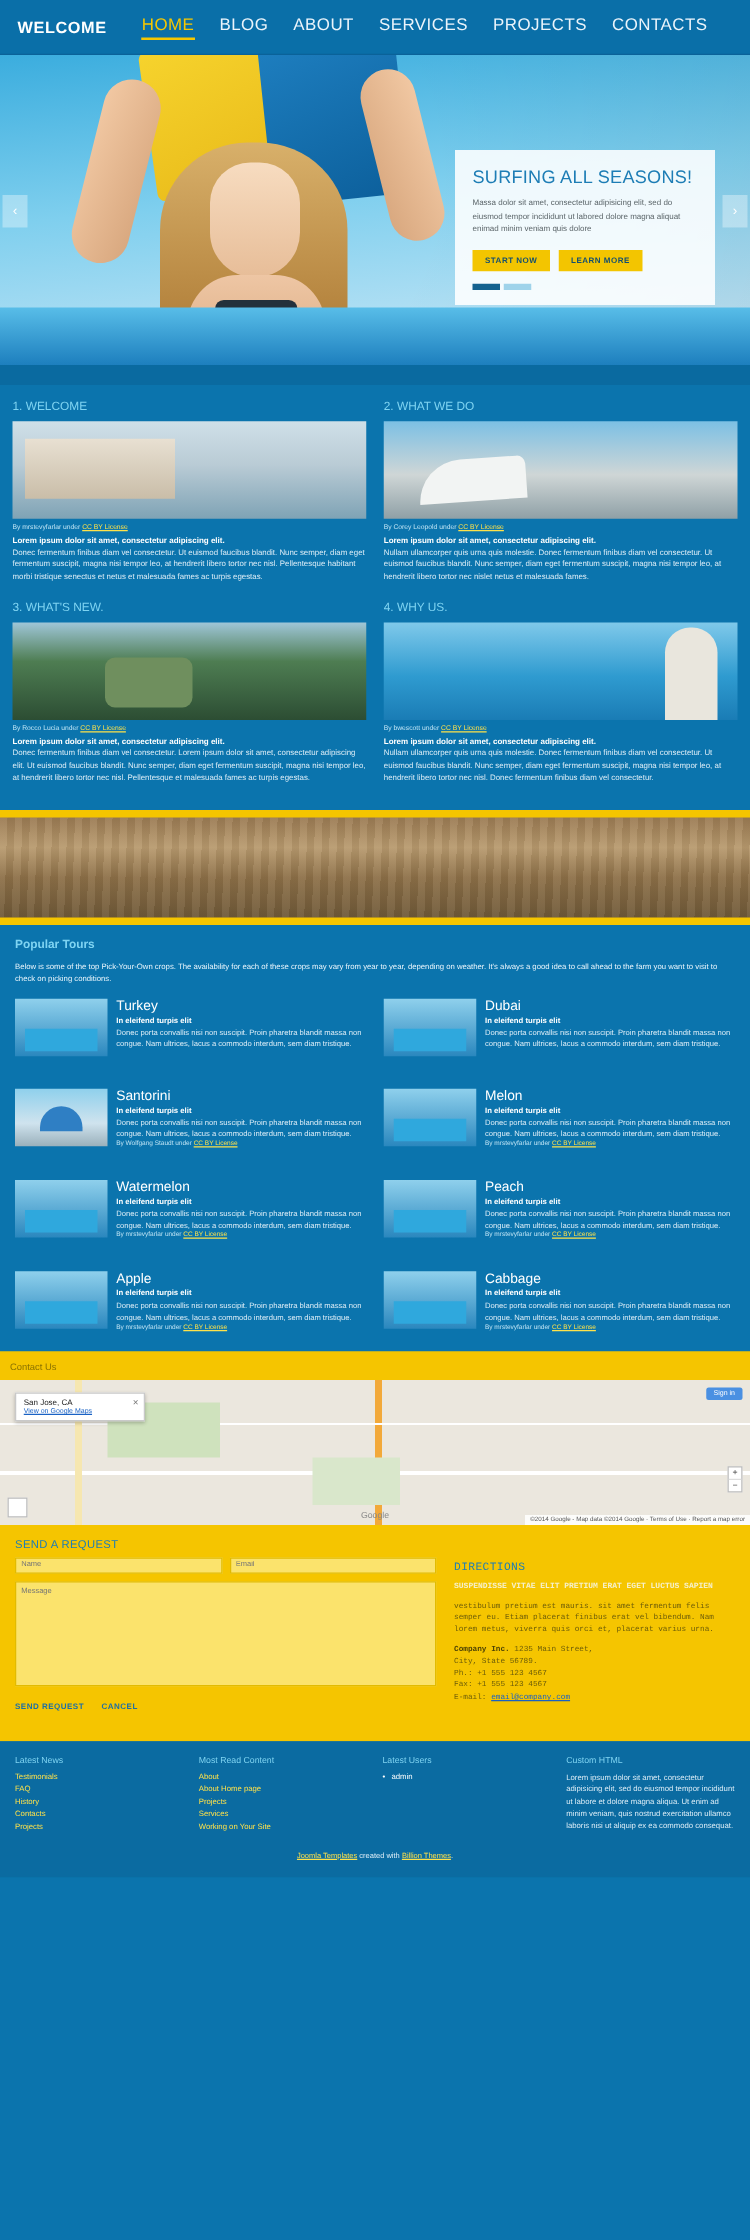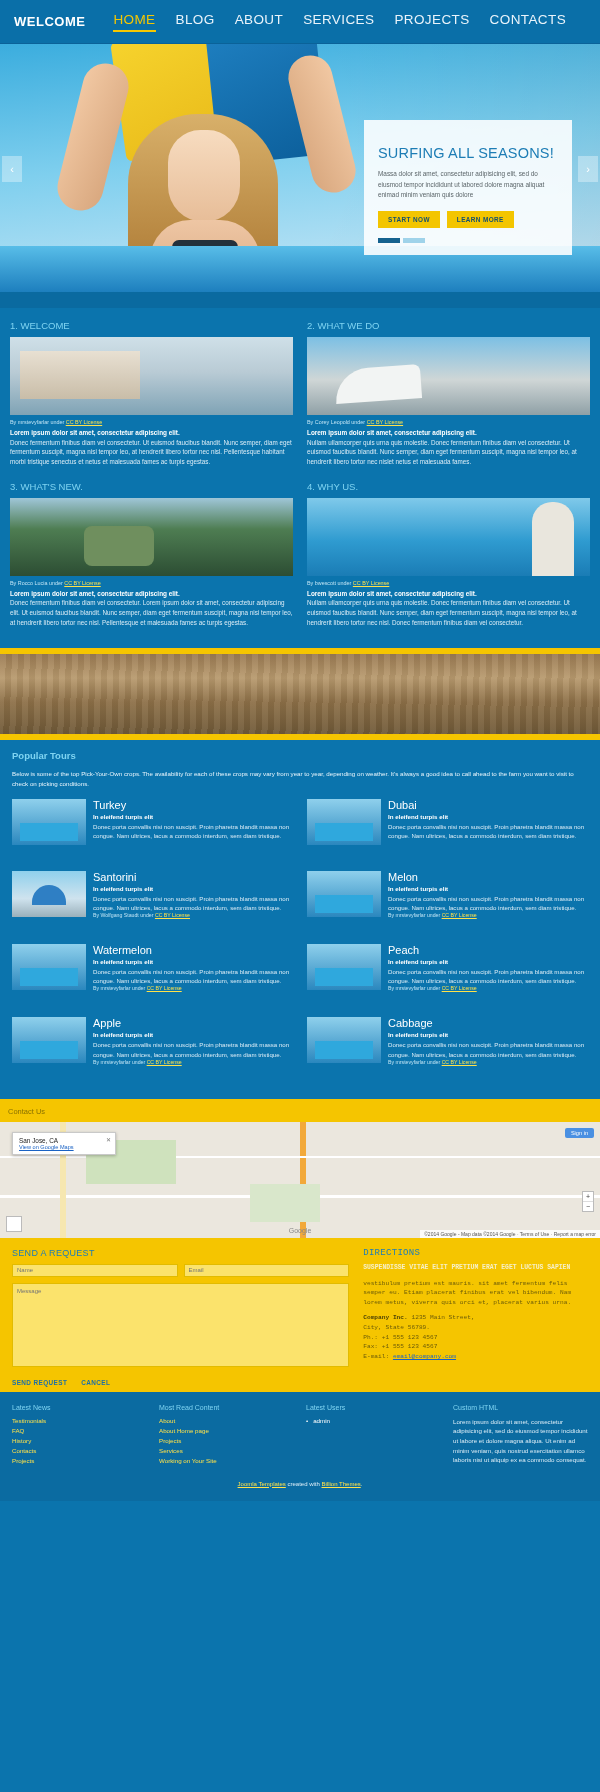--- a/index.html
+++ b/index.html
@@ -76,21 +76,20 @@
     width: 208px;
     background: rgba(255,255,255,.88);
     padding: 14px 14px 12px 14px;
   }
   .hero-card h2 {
     color: #1d7db5;
     font-size: 14.5px;
     font-weight: normal;
     letter-spacing: .2px;
     margin-bottom: 8px;
-    margin-top: 11px;
   }
   .hero-card p { color: #5b6569; font-size: 6.4px; line-height: 1.65; margin-bottom: 10px; }
   .hero-btns { display: flex; gap: 7px; margin-bottom: 10px; }
   .btn-y {
     background: #f3c500; color: #14506f; font-size: 6.4px; font-weight: bold;
     padding: 5px 10px; letter-spacing: .4px; cursor: pointer; border: none;
   }
   .dots { display: flex; gap: 3px; }
   .dot { width: 22px; height: 5px; background: #9fd3ea; }
   .dot.on { background: #14628f; }
@@ -145,21 +144,21 @@
   .tour-img.t-dome{background:linear-gradient(180deg,#8fd0ec 0%,#cfe3ee 60%,#9ab0bb 100%);}
   .tour-img.t-dome::after{content:"";position:absolute;left:20px;top:14px;width:34px;height:20px;background:#2f7fc4;border-radius:18px 18px 0 0;}
   .tour-body { flex: 1; min-width: 0; }
   .tour-title { color: #ffffff; font-size: 11px; font-weight: normal; line-height: 1.1; margin-bottom: 2px; }
   .tour-sub { color: #ffffff; font-size: 6.2px; font-weight: bold; margin-bottom: 2px; }
   .tour-text { color: #dcedf7; font-size: 6.1px; line-height: 1.5; }
   .tour-credit { font-size: 5.2px; color: #bfe4f5; }
   .tour-credit a { color: #ffe24a; }
 
   
-  .contact { background: #f5c500; padding: 8px 0 0 0; margin-top: 18px; }
+  .contact { background: #f5c500; padding: 8px 0 0 0; }
   .contact h3 { color: #8a7200; font-size: 7.5px; margin: 0 0 6px 8px; font-weight: normal; }
   .map { position: relative; height: 116px; background: #e9e5dc; overflow: hidden; }
   .map-roads { position: absolute; inset: 0;
     background:
       linear-gradient(90deg, transparent 0 60px, #f6e7b0 60px 66px, transparent 66px),
       linear-gradient(0deg, transparent 0 40px, #fff 40px 43px, transparent 43px),
       linear-gradient(0deg, transparent 0 80px, #fff 80px 82px, transparent 82px),
       linear-gradient(90deg, transparent 0 300px, #f2a93a 300px 306px, transparent 306px),
       #ebe7de;
   }
@@ -174,21 +173,21 @@
   .map-bubble .l { font-size: 5.6px; color: #1a62c4; text-decoration: underline; }
   .map-bubble .x { position:absolute; right:4px; top:3px; font-size:6px; color:#777; cursor:pointer; }
   .map-signin { position:absolute; right:6px; top:6px; background:#4a90e2; color:#fff; font-size:5.6px; padding:2px 6px; border-radius:2px; cursor:pointer; }
   .map-zoom { position:absolute; right:6px; bottom:26px; width:12px; background:#fff; border:1px solid #bbb; font-size:7px; text-align:center; color:#444; }
   .map-zoom div { padding:1px 0; border-bottom:1px solid #ddd; cursor:pointer; }
   .map-zoom div:last-child { border-bottom:none; }
   .map-attrib { position:absolute; right:0; bottom:0; background:rgba(255,255,255,.85); font-size:5px; color:#555; padding:1px 4px; }
   .map-watermark { position:absolute; left:50%; bottom:4px; transform:translateX(-50%); font-size:7px; color:#888; }
   .map-logo { position:absolute; left:6px; bottom:6px; width:16px; height:16px; background:#fff; border:1px solid #bbb; }
 
-  .req { display: flex; gap: 14px; padding: 10px 12px 6px 12px; background: #f5c500; }
+  .req { display: flex; gap: 14px; padding: 10px 12px 24px 12px; background: #f5c500; align-items: flex-end; }
   .req-left { width: 60%; }
   .req-right { width: 40%; font-family: Liberation Mono, monospace; }
   .req h4 { color: #1d7db5; font-size: 9px; font-weight: normal; margin-bottom: 6px; letter-spacing: .3px; }
   .inputs { display: flex; gap: 6px; margin-bottom: 6px; }
   .inputs input { width: 50%; height: 13px; border: 1px solid #e2bb00; background: #fbe36c; font-size: 6px; color: #7a6500; padding: 0 4px; }
   textarea { width: 100%; height: 84px; border: 1px solid #e2bb00; background: #fbe36c; font-size: 6px; color: #7a6500; padding: 4px; resize: none; font-family: "Liberation Sans", sans-serif; }
   .req-btns { display: flex; gap: 14px; margin-top: 8px; }
   .req-btns span { font-size: 6.4px; color: #1d6fa5; font-weight: bold; letter-spacing: .4px; cursor: pointer; }
   .dir-sub { color: #f6f0c8; font-size: 6.4px; font-weight: bold; line-height: 1.4; margin-bottom: 6px; }
   .dir-text { color: #6d5d08; font-size: 6.2px; line-height: 1.55; margin-bottom: 6px; }

